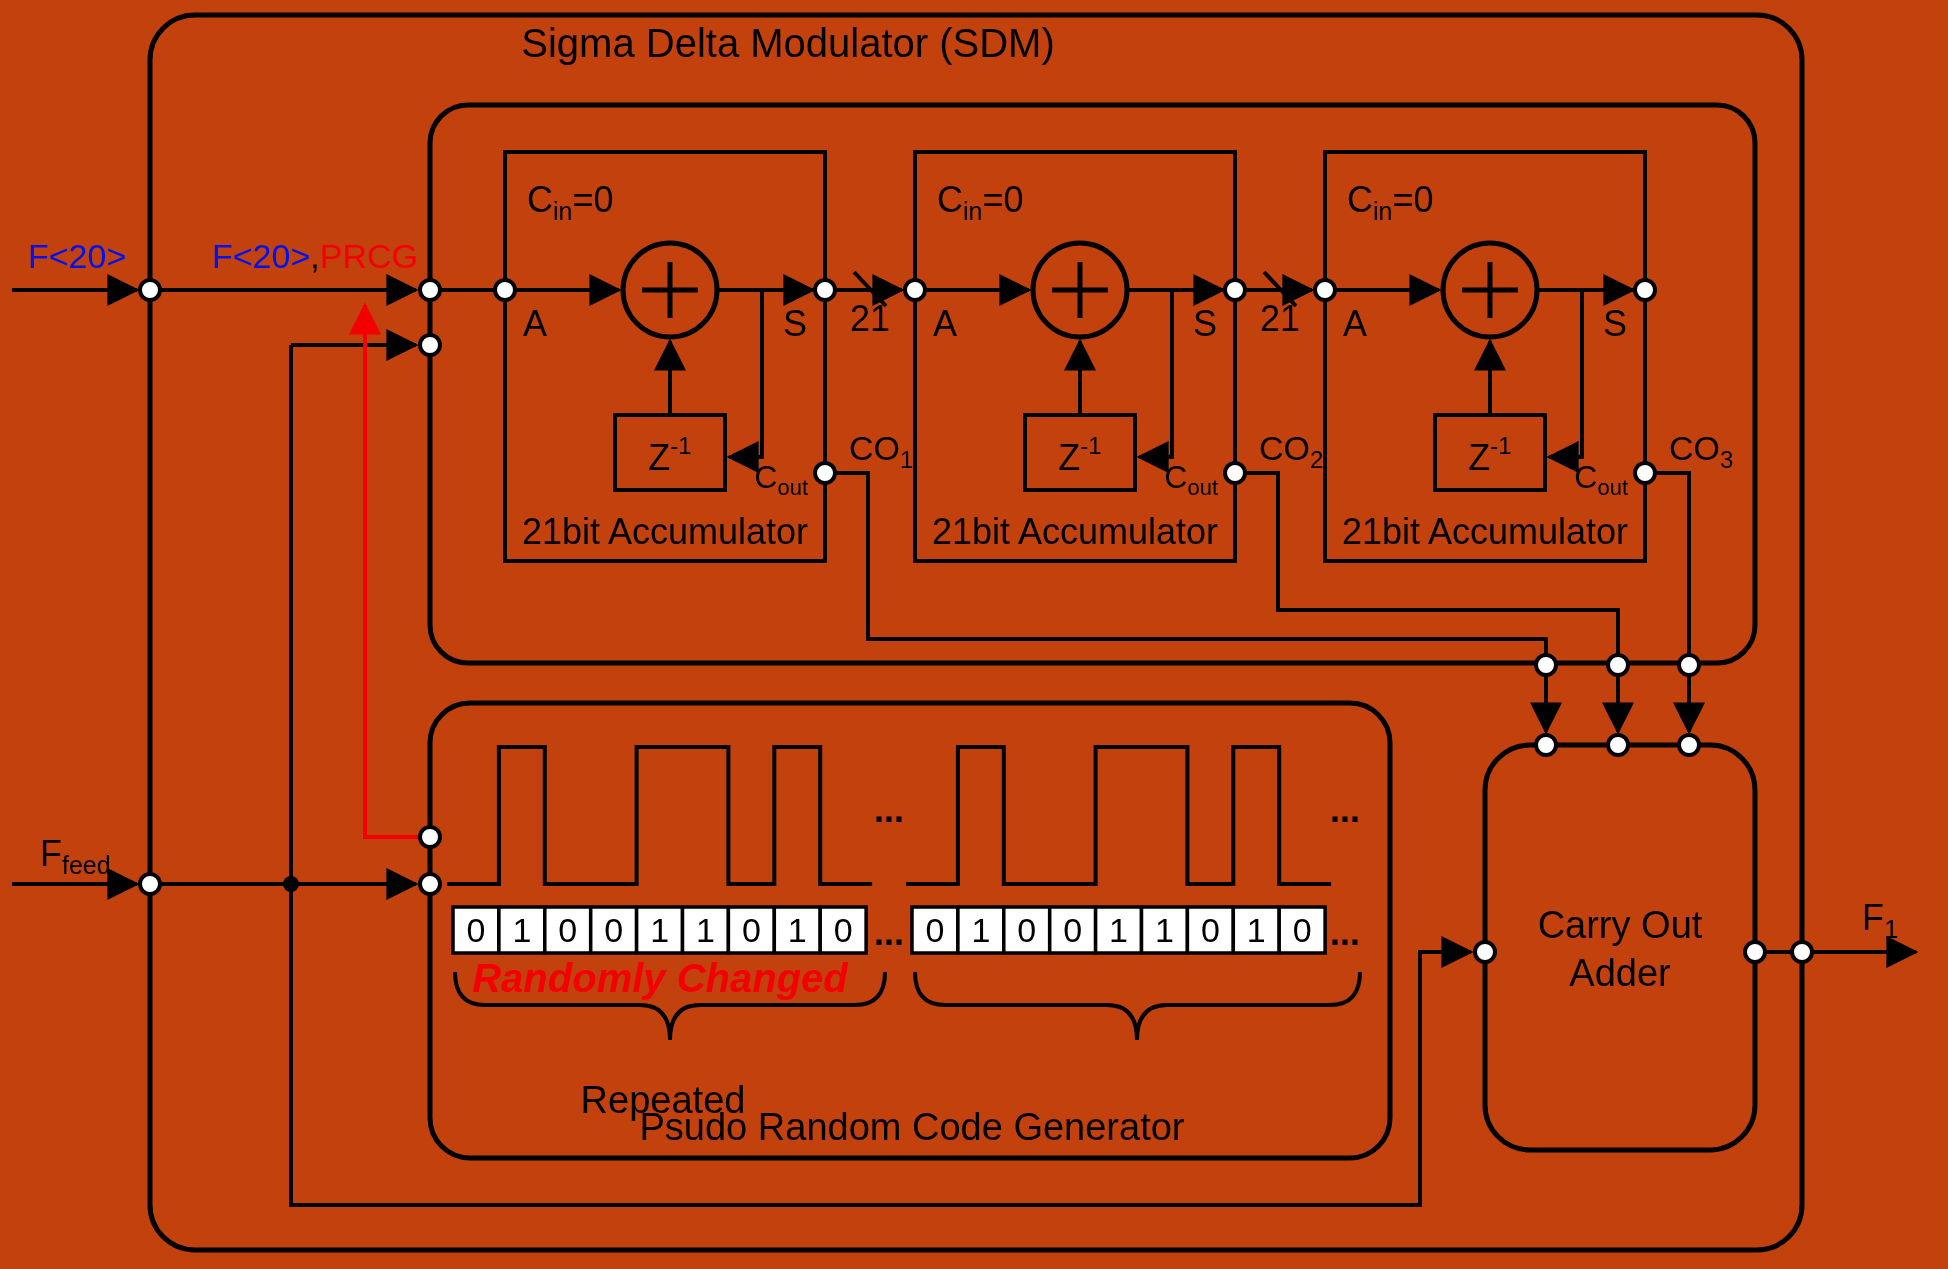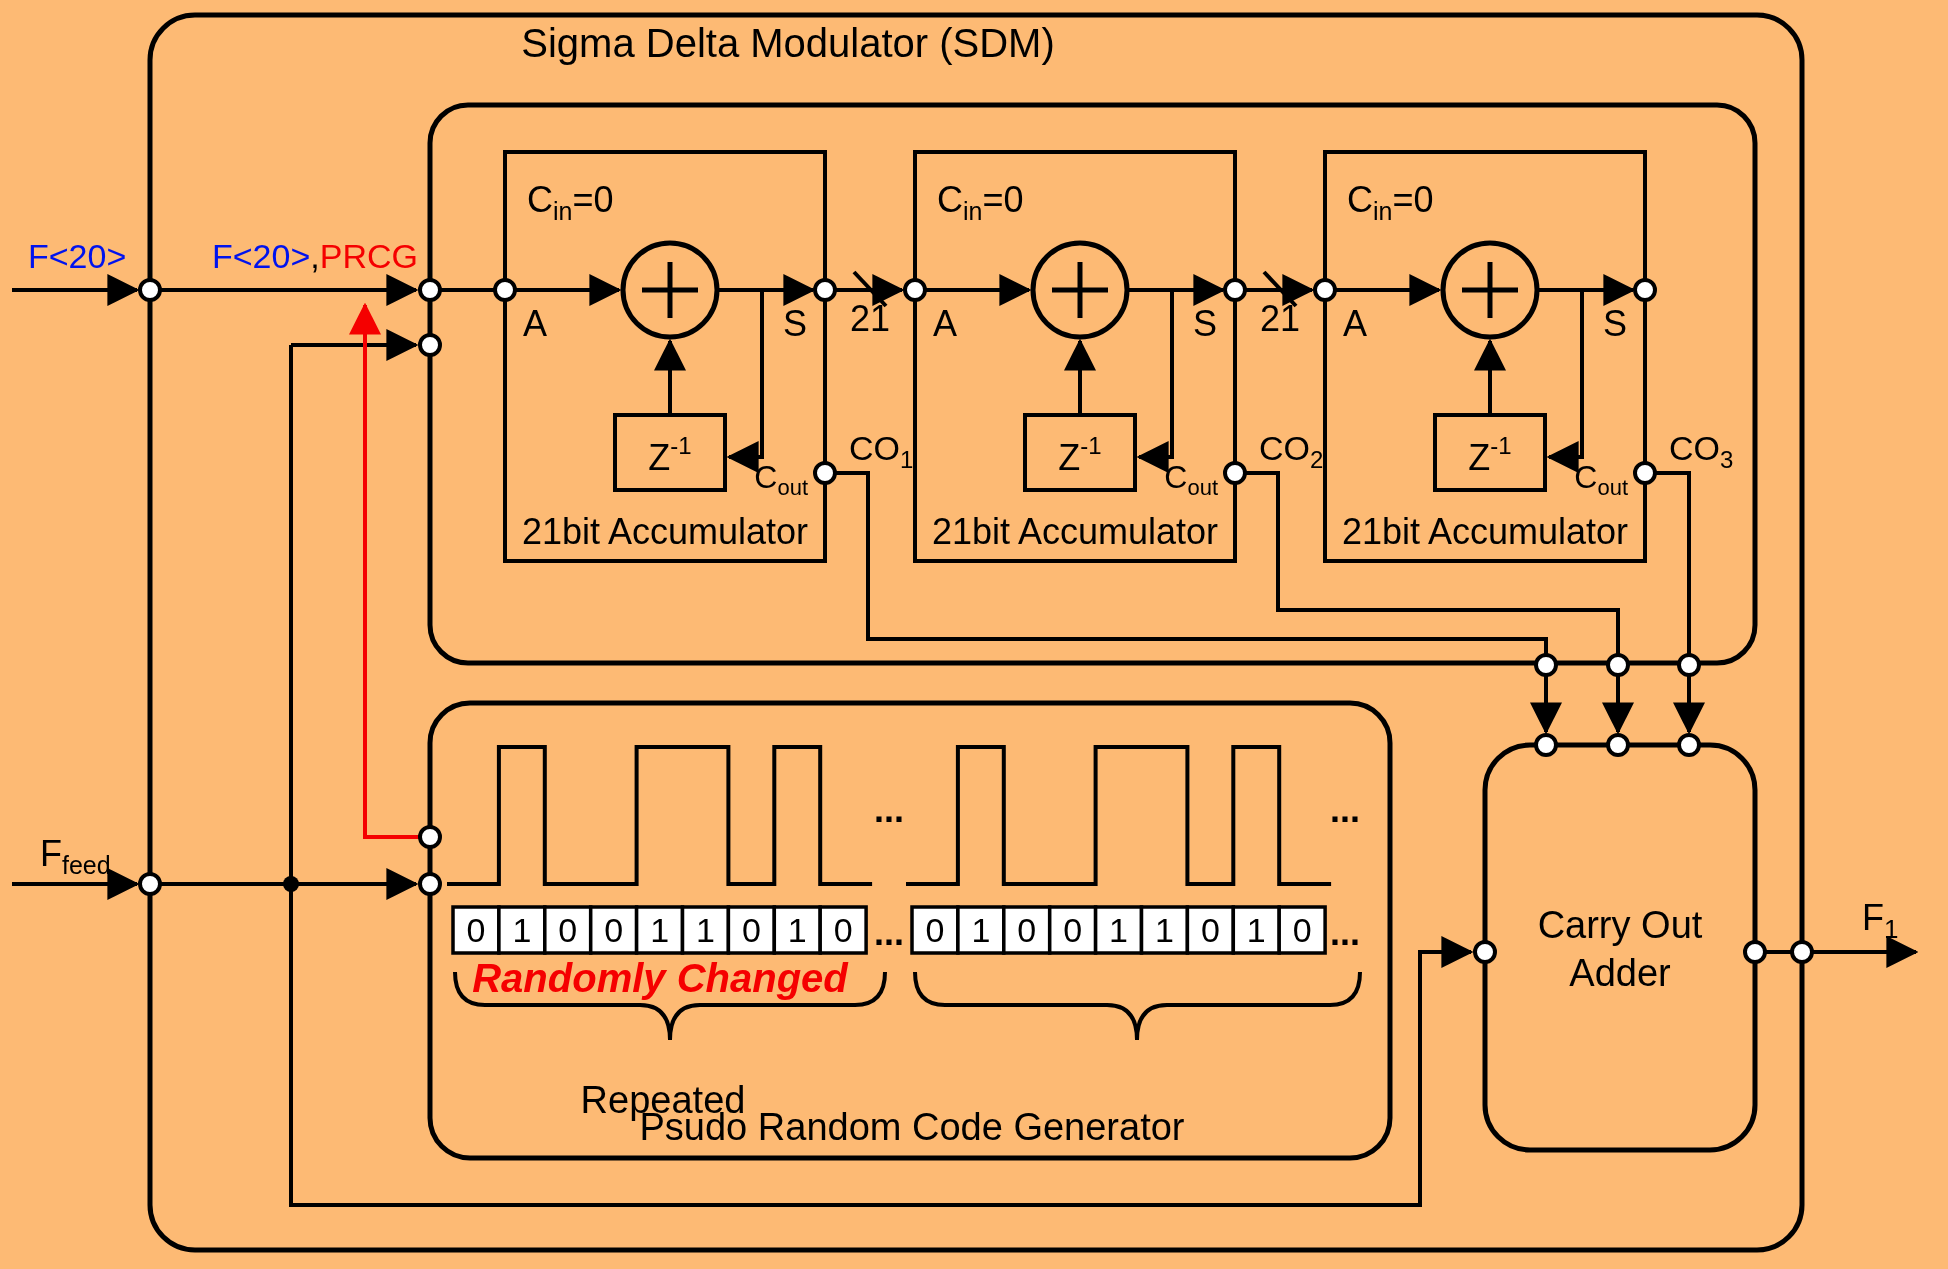--- a/index.html
+++ b/index.html
@@ -1,16 +1,16 @@
 <!DOCTYPE html>
 <html style="--blue: #0013ee; --red: #f50000;"><head>
 <meta charset="utf-8">
 <style>
   html,body{margin:0;padding:0;background:#ffffff;}
-  .stage{width:1948px;height:1269px;position:relative;background:#fdba74;}
+  .stage{width:1948px;height:1269px;position:relative;background:#c2410c;}
   svg{display:block;}
   text{font-family:"Liberation Sans","DejaVu Sans",sans-serif;fill:#000;}
   .w{fill:none;stroke:#000;stroke-width:4;stroke-linejoin:miter;stroke-linecap:butt;}
   .w5{stroke-width:5;}
   .rw{stroke:var(--red,#f50000);}
   .node{fill:#fff;stroke:#000;stroke-width:4;}
   .dot{fill:#000;stroke:none;}
   .cell{fill:#fff;stroke:#000;stroke-width:3.5;}
   .blue{fill:var(--blue,#0013ee);}
   .red{fill:var(--red,#f50000);}

